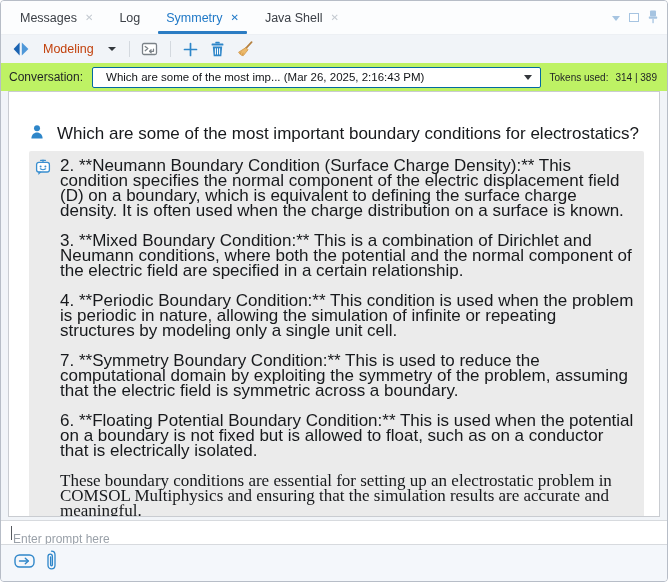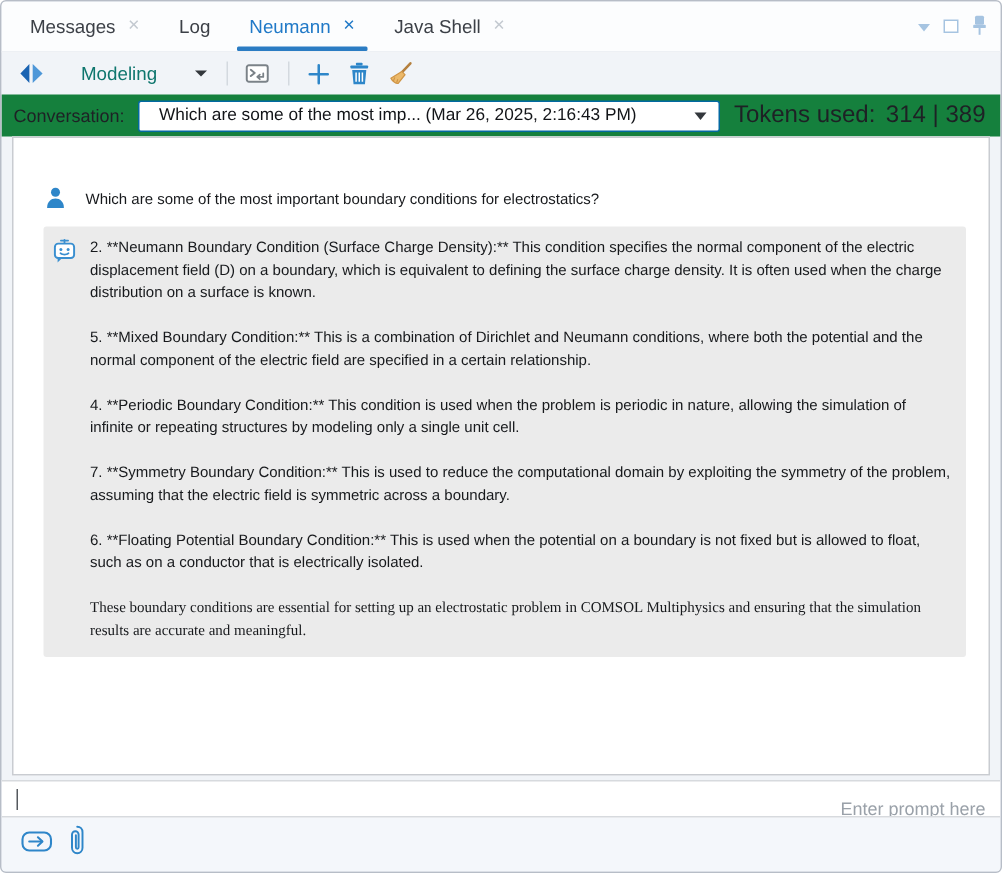--- a/index.html
+++ b/index.html
@@ -39,49 +39,49 @@
   }
   .vc-chevron { width:0; height:0; border-left:4px solid transparent; border-right:4px solid transparent; border-top:5px solid #a6c4e1; margin-top:3px; }
   .vc-square { width:10px; height:9px; border:1.5px solid #a6c4e1; background:#fff; }
 
   
   .toolbar {
     height:28px; flex:0 0 28px;
     display:flex; align-items:center; gap:5px;
     padding:0 8px; background:#f1f4f8;
   }
-  .mode-btn { display:flex; align-items:center; gap:25px; font-size:12.5px; color:#0f766e; padding:2px 4px; }
+  .mode-btn { display:flex; align-items:center; gap:14px; font-size:12.5px; color:#c2410c; padding:2px 4px; }
   .caret-down { width:0; height:0; border-left:4px solid transparent; border-right:4px solid transparent; border-top:4px solid #33373c; }
   .tb-sep { width:1px; height:16px; background:#d4d9df; margin:0 4px; }
   .tb-btn { width:22px; height:22px; display:flex; align-items:center; justify-content:center; }
 
   
   .conv-row {
     height:28px; flex:0 0 28px;
     display:flex; align-items:center; gap:9px;
-    padding:0 8px; font-size:12px; color:#1e2125; background:#15803d;
+    padding:0 8px; font-size:12px; color:#1e2125; background:#bef264;
   }
   .conv-label { white-space:nowrap; }
   .conv-select {
     flex:1; height:21px; background:#ffffff;
     border:1px solid #0369a1; border-radius:2px;
     display:flex; align-items:center;
     padding:0 8px 0 13px; font-size:11.5px; color:#121418;
     position:relative; white-space:nowrap; overflow:hidden;
   }
   .conv-select .sel-text { flex:1; overflow:hidden; text-overflow:ellipsis; }
   .sel-arrow { width:0; height:0; border-left:4px solid transparent; border-right:4px solid transparent; border-top:5px solid #33373c; margin-left:8px; }
-  .tokens { display:flex; align-items:center; gap:7px; font-size:16px; color:#1e2125; white-space:nowrap; padding-right:2px; }
+  .tokens { display:flex; align-items:center; gap:7px; font-size:10px; color:#1e2125; white-space:nowrap; padding-right:2px; }
 
   
   .chat-panel {
     margin:0 7px; flex:1 1 auto;
     background:#ffffff; border:1px solid #c9ccd1;
     padding:34px 15px 0 20px; overflow:hidden;
-    font-size:10px; line-height:15px; color:#17191c;
+    font-size:17px; line-height:15px; color:#17191c;
   }
   .msg-user { display:flex; gap:12px; margin-bottom:10px; }
   .msg-user .avatar { flex:0 0 16px; margin-top:-2px; }
   .msg-bot {
     background:#ebebeb; border-radius:2px;
     margin-right:0px; margin-left:0px;
     padding:7px 10px 10px 5px;
     display:flex; gap:8px;
   }
   .msg-bot .avatar { flex:0 0 18px; margin-top:1px; }
@@ -91,21 +91,21 @@
   
   .prompt-row {
     margin-top:3px;
     height:25px; flex:0 0 25px;
     background:#ffffff; position:relative;
     border-top:1px solid #d7dade; border-bottom:1px solid #d7dade;
   }
   .prompt-row input {
     width:100%; height:100%; border:none; outline:none;
     padding:12px 10px 0 12px; font-family:"Liberation Sans", sans-serif;
-    font-size:12px; color:#737373; background:transparent;text-align:right;
+    font-size:12px; color:#737373; background:transparent;
   }
   .prompt-row input::placeholder { color:#9aa1a9; }
   .fake-caret { position:absolute; left:10px; top:5px; width:1px; height:14px; background:#55595e; }
 
   
   .footer {
     height:36px; flex:0 0 36px;
     background:#f4f7fb;
     display:flex; align-items:center; gap:11px;
     padding:0 13px 4px 13px;
@@ -118,21 +118,21 @@
 
   <div class="tabbar">
     <div class="tab">
       <span>Messages</span>
       <span class="close">✕</span>
     </div>
     <div class="tab">
       <span>Log</span>
     </div>
     <div class="tab active">
-      <span>Neumann</span>
+      <span>Symmetry</span>
       <span class="close">✕</span>
     </div>
     <div class="tab">
       <span>Java Shell</span>
       <span class="close">✕</span>
     </div>
     <div class="view-controls">
       <div class="vc-chevron"></div>
       <div class="vc-square"></div>
       <svg width="10" height="14" viewBox="0 0 10 14">
@@ -209,21 +209,21 @@
         <path d="M9 1 V3.2" stroke="#3a8fd0" stroke-width="1.2" stroke-linecap="round"></path>
         <path d="M6.6 1.4 H11.4" stroke="#3a8fd0" stroke-width="1.2" stroke-linecap="round"></path>
         <rect x="2.6" y="3.4" width="12.8" height="9.6" rx="2.2" fill="#ffffff" stroke="#3a8fd0" stroke-width="1.3"></rect>
         <circle cx="6.6" cy="7.4" r="1" fill="#3a8fd0"></circle>
         <circle cx="11.4" cy="7.4" r="1" fill="#3a8fd0"></circle>
         <path d="M6.3 9.8 Q9 11.6 11.7 9.8" fill="none" stroke="#3a8fd0" stroke-width="1.1" stroke-linecap="round"></path>
         <path d="M4.4 12.8 L4.4 16 L7.6 12.8 Z" fill="#3a8fd0"></path>
       </svg>
       <div class="bot-text">
         <p>2. **Neumann Boundary Condition (Surface Charge Density):** This condition specifies the normal component of the electric displacement field (D) on a boundary, which is equivalent to defining the surface charge density. It is often used when the charge distribution on a surface is known.</p>
-        <p>5. **Mixed Boundary Condition:** This is a combination of Dirichlet and Neumann conditions, where both the potential and the normal component of the electric field are specified in a certain relationship.</p>
+        <p>3. **Mixed Boundary Condition:** This is a combination of Dirichlet and Neumann conditions, where both the potential and the normal component of the electric field are specified in a certain relationship.</p>
         <p>4. **Periodic Boundary Condition:** This condition is used when the problem is periodic in nature, allowing the simulation of infinite or repeating structures by modeling only a single unit cell.</p>
         <p>7. **Symmetry Boundary Condition:** This is used to reduce the computational domain by exploiting the symmetry of the problem, assuming that the electric field is symmetric across a boundary.</p>
         <p>6. **Floating Potential Boundary Condition:** This is used when the potential on a boundary is not fixed but is allowed to float, such as on a conductor that is electrically isolated.</p>
         <p>These boundary conditions are essential for setting up an electrostatic problem in COMSOL Multiphysics and ensuring that the simulation results are accurate and meaningful.</p>
       </div>
     </div>
   </div>
 
   <div class="prompt-row">
     <div class="fake-caret"></div>

